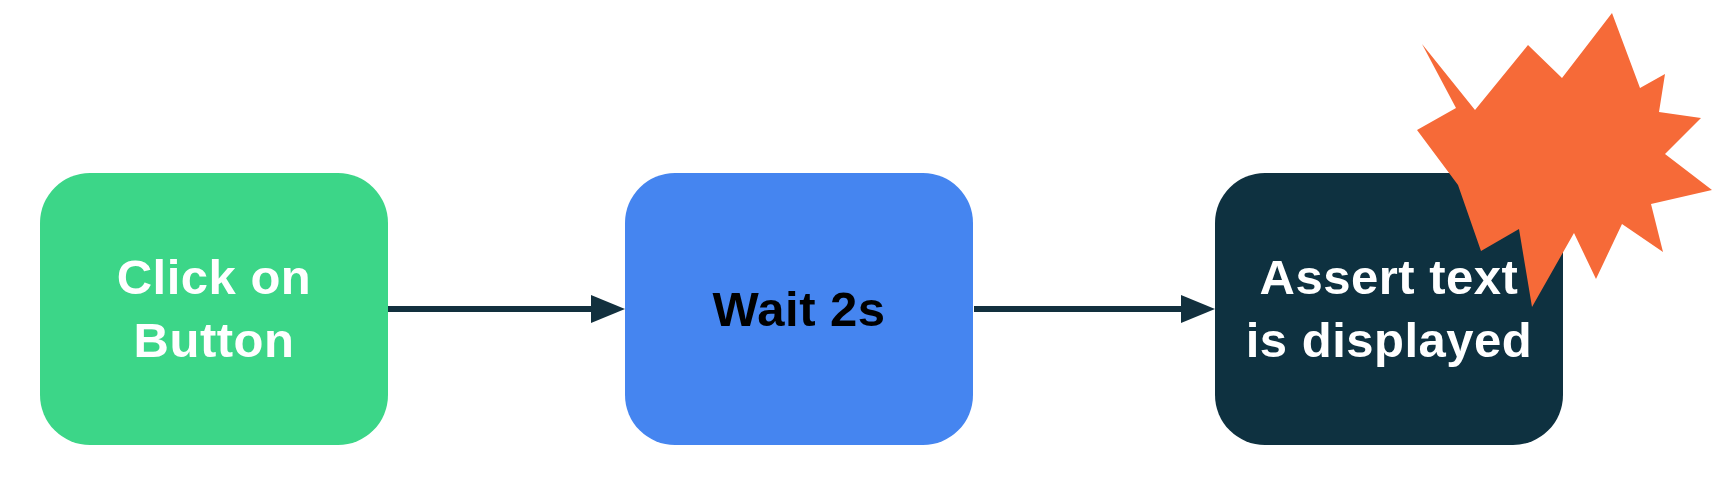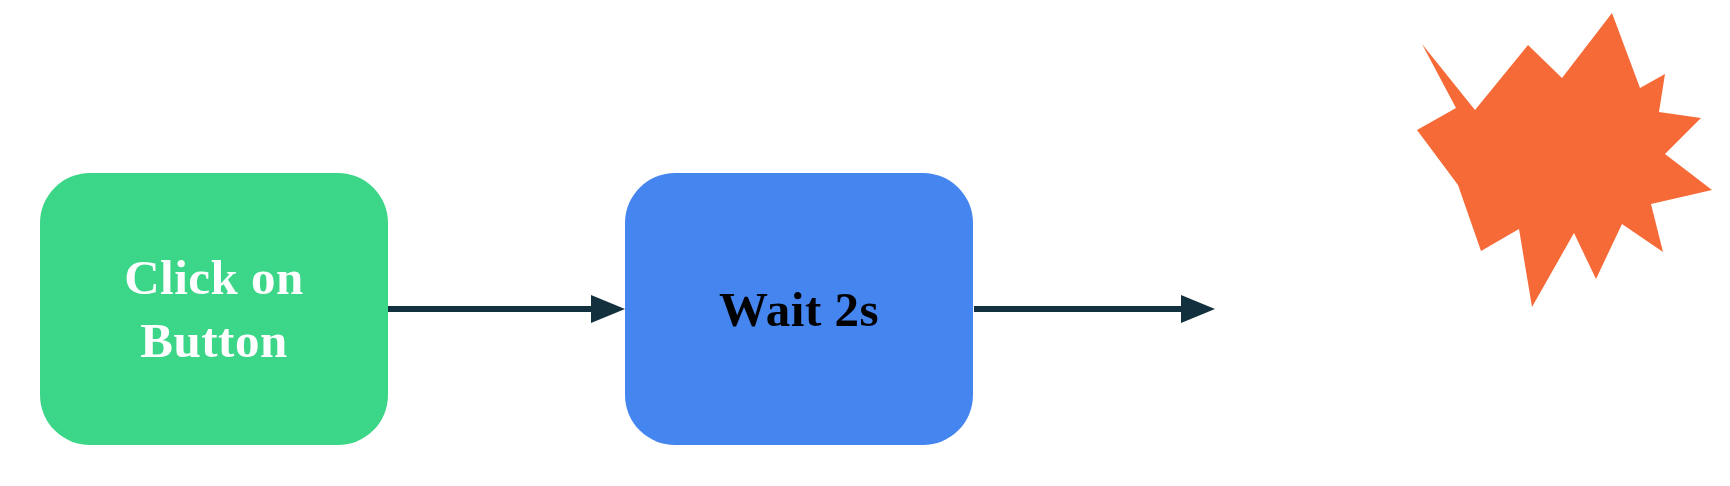--- a/index.html
+++ b/index.html
@@ -12,21 +12,20 @@
     position: relative;
     overflow: hidden;
     background: #ffffff;
     font-family: "Liberation Sans", sans-serif;
   }
   .canvas {
     position: absolute;
     left: 0; top: 0;
     width: 1730px;
     height: 486px;
-    font-family: Liberation Serif, serif;
   }
   .layer {
     position: absolute;
     left: 0; top: 0;
     pointer-events: none;
   }
   .node {
     position: absolute;
     top: 173px;
     width: 348px;
@@ -67,18 +66,22 @@
 
   <div class="node node-1" style="background: rgb(60, 214, 136); color: rgb(255, 255, 255);">
     <span class="node-label">Click on
 Button</span>
   </div>
 
   <div class="node node-2" style="background: rgb(69, 133, 240); color: #000000;">
     <span class="node-label">Wait 2s</span>
   </div>
 
+  <div class="node node-3" style="background: rgb(14, 49, 64); color: rgb(255, 255, 255);">
+    <span class="node-label">Assert text
+is displayed</span>
+  </div>
 
   <svg class="layer" width="1730" height="486" viewBox="0 0 1730 486">
     <polygon class="burst-fill" fill="#f66a38" points="1612,13 1640,88 1665,74 1659,112 1701,118 1665,154 1712,190 1651,204 1663,252 1622,224 1596,279 1574,233 1532,307 1519,229 1481,251 1458,185 1417,130 1456,108 1422,44 1475,110 1528,45 1562,78"></polygon>
   </svg>
 
 </div>
 
 </body></html>

